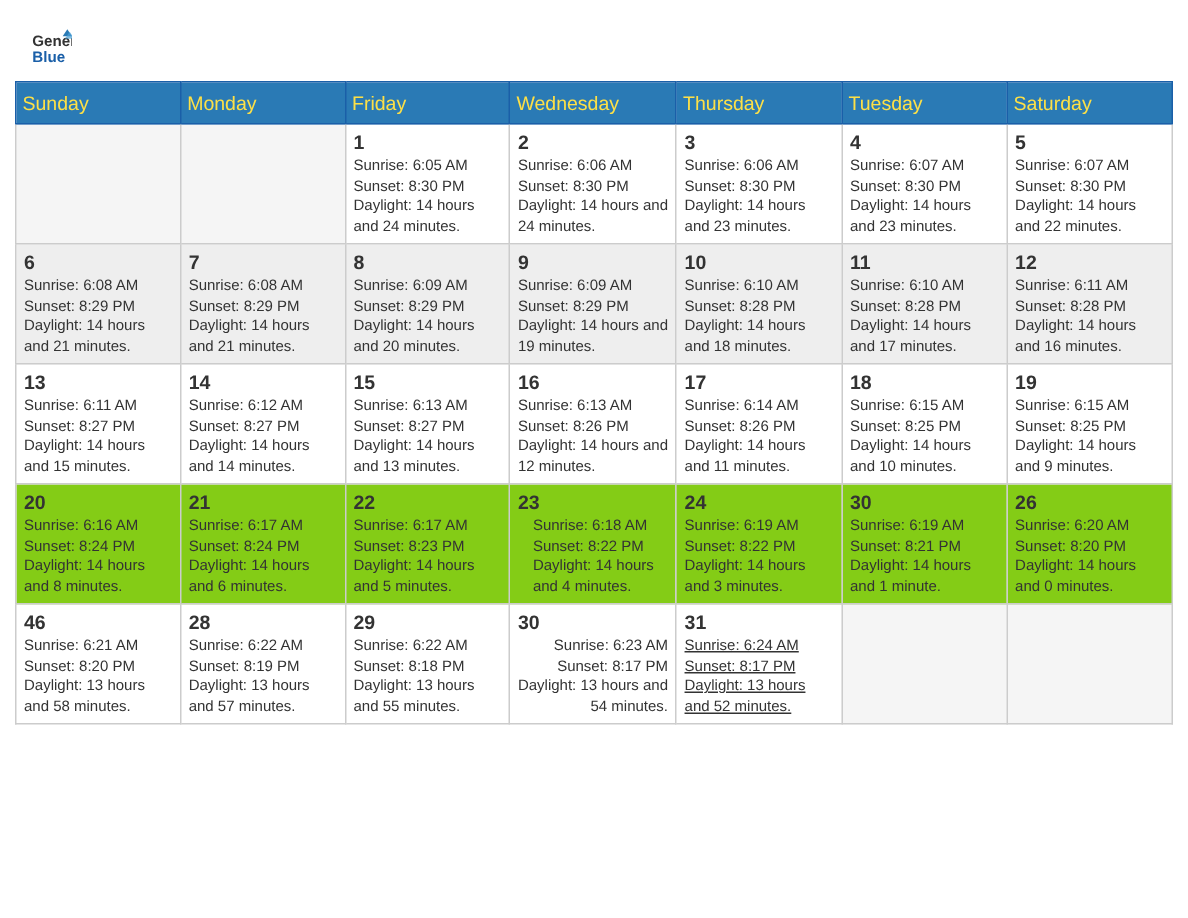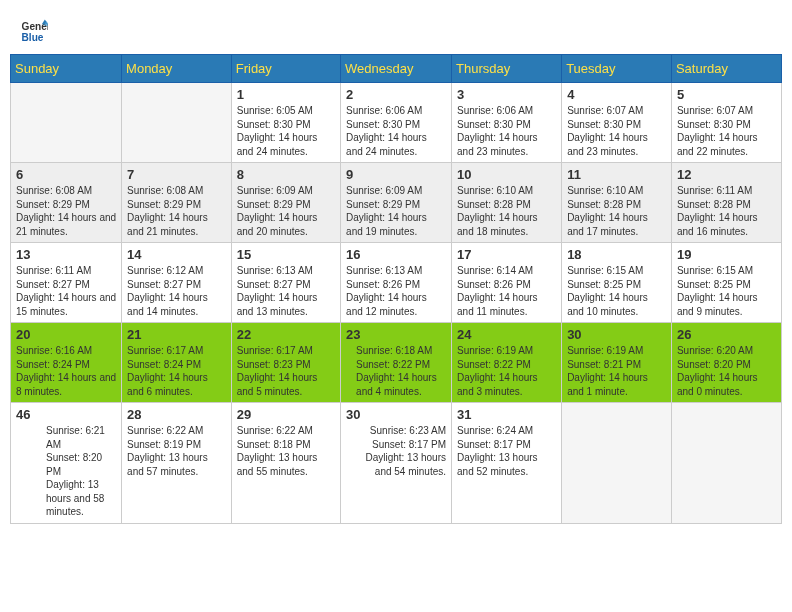--- a/index.html
+++ b/index.html
@@ -281,21 +281,21 @@
         <td>
           <span class="day-number">26</span>
           <div class="day-info" style="white-space: pre-line;">Sunrise: 6:20 AM
 Sunset: 8:20 PM
 Daylight: 14 hours and 0 minutes.</div>
         </td>
       </tr>
       <tr class="week-row-5">
         <td>
           <span class="day-number">46</span>
-          <div class="day-info" style="white-space: pre-line; margin-left: 30px;">Sunrise: 6:21 AM
+          <div class="day-info" style="white-space: pre-line;">Sunrise: 6:21 AM
 Sunset: 8:20 PM
 Daylight: 13 hours and 58 minutes.</div>
         </td>
         <td>
           <span class="day-number">28</span>
           <div class="day-info" style="white-space: pre-line;">Sunrise: 6:22 AM
 Sunset: 8:19 PM
 Daylight: 13 hours and 57 minutes.</div>
         </td>
         <td>
@@ -305,21 +305,21 @@
 Daylight: 13 hours and 55 minutes.</div>
         </td>
         <td>
           <span class="day-number">30</span>
           <div class="day-info" style="white-space: pre-line; text-align: right;">Sunrise: 6:23 AM
 Sunset: 8:17 PM
 Daylight: 13 hours and 54 minutes.</div>
         </td>
         <td>
           <span class="day-number">31</span>
-          <div class="day-info" style="white-space: pre-line;">Sunrise: 6:24 AM
+          <div class="day-info" style="white-space: pre-line; text-decoration: underline;">Sunrise: 6:24 AM
 Sunset: 8:17 PM
 Daylight: 13 hours and 52 minutes.</div>
         </td>
         <td class="empty"></td>
         <td class="empty"></td>
       </tr>
     </tbody>
 </table>
 
 </body></html>

